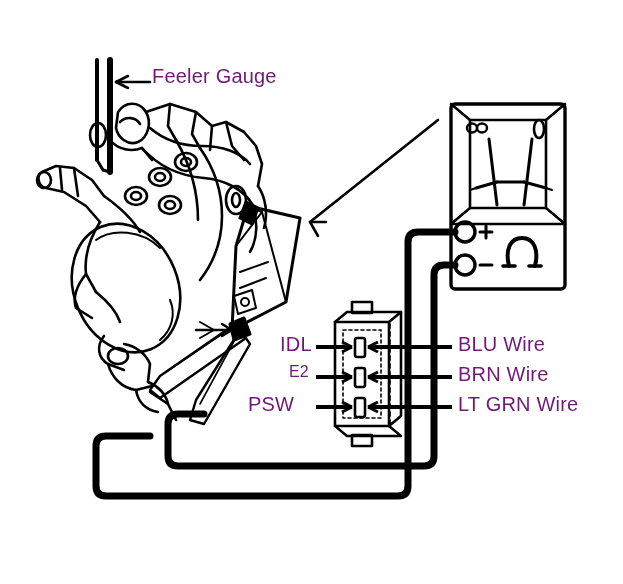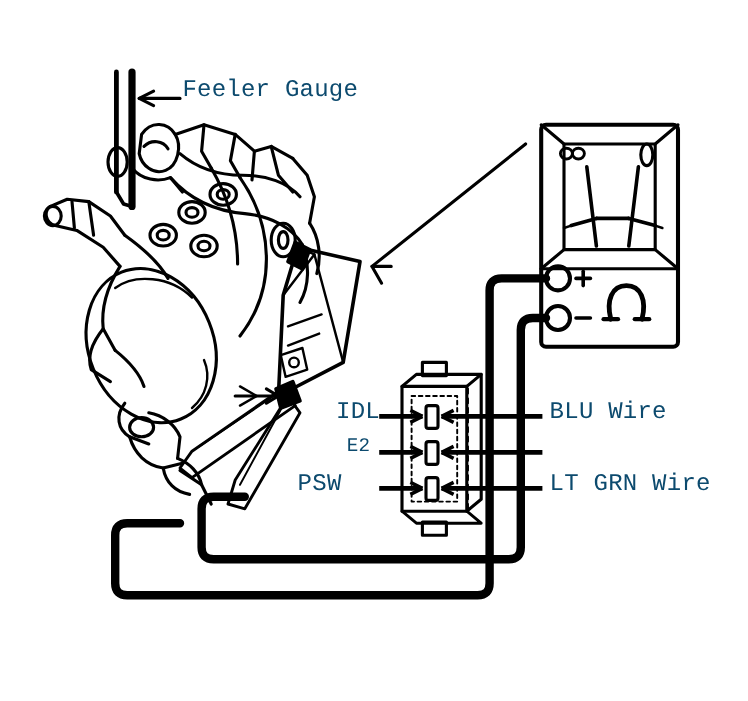--- a/index.html
+++ b/index.html
@@ -6,22 +6,22 @@
   html,body{margin:0;padding:0;background:#ffffff;}
   body{
     width:623px;height:584px;overflow:hidden;
     font-family:"Liberation Sans","DejaVu Sans",sans-serif;
     color:#000;
   }
   #stage{position:relative;width:623px;height:584px;background:#fff;}
   #stage svg{position:absolute;left:0;top:0;width:623px;height:584px;display:block;}
   .lbl{
     position:absolute;
-    font-family:Liberation Mono, monospace;
-    color:#0c4a6e;
+    font-family:Liberation Sans, sans-serif;
+    color:#701a75;
     white-space:nowrap;
     line-height:1;
     letter-spacing:.2px;
   }
   .lbl-feeler{left:152px;top:66px;font-size:20px;}
   .lbl-tps{left:207px;top:106px;font-size:20px;}
   .lbl-idl{left:280px;top:334px;font-size:20px;}
   .lbl-e2{left:289px;top:364px;font-size:16px;}
   .lbl-psw{left:248px;top:394px;font-size:20px;}
   .lbl-blu{left:458px;top:334px;font-size:20px;text-align:center;}
@@ -255,16 +255,17 @@
 
 
   <div class="lbl lbl-idl">IDL</div>
 
   <div class="lbl lbl-e2">E2</div>
 
   <div class="lbl lbl-psw">PSW</div>
 
   <div class="lbl lbl-blu">BLU Wire</div>
 
+  <div class="lbl lbl-brn">BRN Wire</div>
 
   <div class="lbl lbl-ltgrn">LT GRN Wire</div>
 
 </div>
 
 </body></html>

